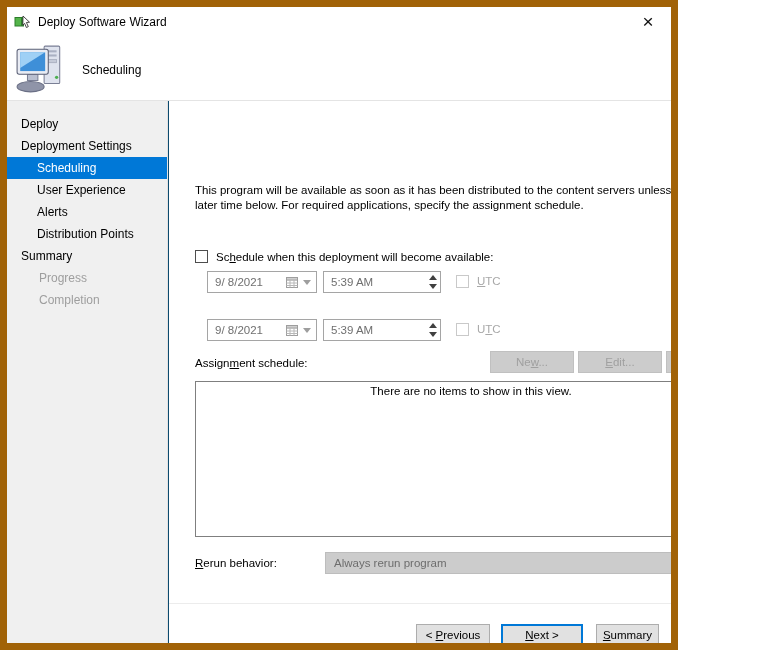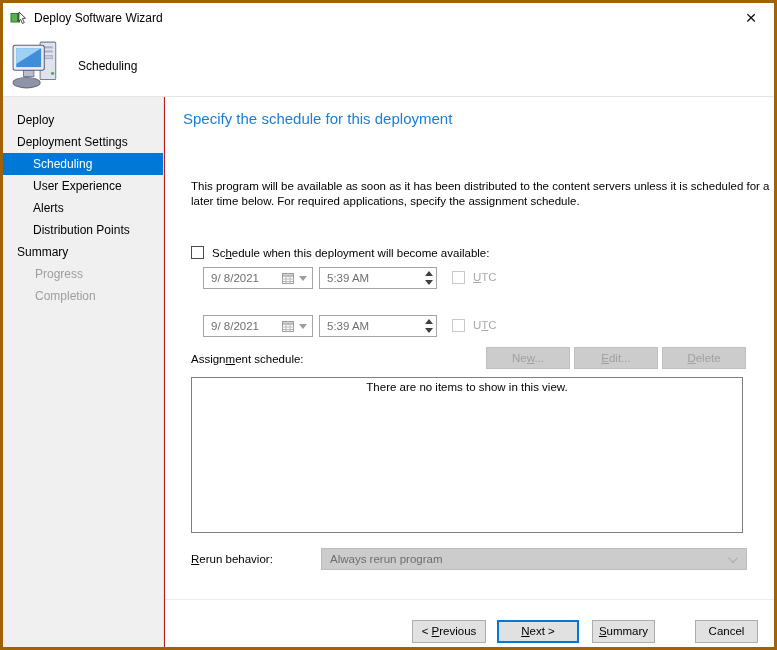--- a/index.html
+++ b/index.html
@@ -1,17 +1,17 @@
 <!DOCTYPE html>
 <html><head>
 <meta charset="utf-8">
 <style>
   html,body{margin:0;padding:0;background:#fff;}
   *{box-sizing:border-box;font-family:"Liberation Sans","DejaVu Sans",sans-serif;}
-  .window{position:relative;width:777px;height:650px;background:#b91c1c;border:3px solid #a16207;overflow:hidden;}
+  .window{position:relative;width:678px;height:650px;background:#0c4a6e;border:7px solid #a16207;overflow:hidden;}
 
   
   .titlebar{position:absolute;left:0;top:0;width:100%;height:30px;background:#fff;display:flex;align-items:center;}
   .titlebar .appicon{margin-left:7px;width:18px;height:18px;flex:0 0 auto;}
   .titlebar .title{margin-left:6px;font-size:12px;color:#000;}
   .closebtn{position:absolute;right:8px;top:1px;width:30px;height:28px;display:flex;align-items:center;justify-content:center;font-size:19px;font-weight:300;color:#111;cursor:default;}
 
   
   .header{position:absolute;left:0;top:30px;width:100%;height:64px;background:#fff;border-bottom:1px solid #e4e4e4;}
   .header .pcicon{position:absolute;left:8px;top:6px;width:52px;height:52px;}
@@ -106,21 +106,20 @@
     <div class="side-item lvl2 selected">Scheduling</div>
     <div class="side-item lvl2">User Experience</div>
     <div class="side-item lvl2">Alerts</div>
     <div class="side-item lvl2">Distribution Points</div>
     <div class="side-item lvl1">Summary</div>
     <div class="side-item lvl1 disabled">Progress</div>
     <div class="side-item lvl1 disabled">Completion</div>
   </nav>
 
   <div class="main">
-    <div class="heading">Specify the schedule for this deployment</div>
     <div class="desc">This program will be available as soon as it has been distributed to the content servers unless it is scheduled for a
 later time below. For required applications, specify the assignment schedule.</div>
 
     <div class="cbrow" style="top:149px;">
       <span class="cb"></span>
       <span class="lbl">Sc<u>h</u>edule when this deployment will become available:</span>
     </div>
     <div class="dtrow" style="top:170px;">
       <div class="datefield">
         <span class="val">9/ 8/2021</span>

